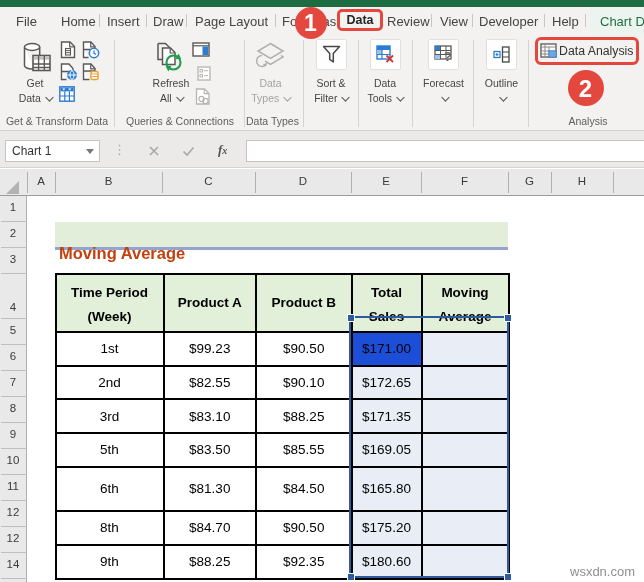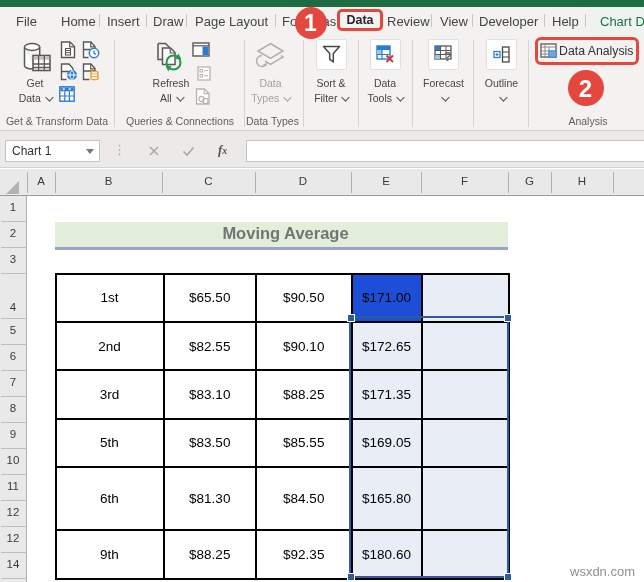--- a/index.html
+++ b/index.html
@@ -274,34 +274,47 @@
 <div class="rline" style="top:396px"></div>
 <div class="rline" style="top:422px"></div>
 <div class="rline" style="top:448px"></div>
 <div class="rline" style="top:474px"></div>
 <div class="rline" style="top:500px"></div>
 <div class="rline" style="top:526px"></div>
 <div class="rline" style="top:552px"></div>
 <div class="rline" style="top:578px"></div>
 
 <div class="abs" style="left:55px;top:222px;width:453px;height:25px;background:#e3eeda;border-bottom:3px solid #95a3ce;box-sizing:content-box"></div>
-<div class="abs" style="left:59px;top:224px;width:453px;text-align:center;font-size:16.5px;font-weight:bold;color:#737373">Moving Average</div>
+<div class="abs" style="left:59px;top:244px;width:453px;font-size:16.5px;font-weight:bold;color:#c2410c">Moving Average</div>
 
 <table class="xl abs" style="left:54.5px;top:272.5px;width:455px;height:307px">
 <colgroup>
       <col style="width:108px">
       <col style="width:92.5px">
       <col style="width:95.5px">
       <col style="width:70px">
       <col style="width:87px">
     </colgroup>
 <tbody>
+      <tr style="height:45px">
+ <td class="h2">
+          <div class="t2">Time Period<br>(Week)</div>
+        </td>
+ <td class="h">Product A</td>
+ <td class="h">Product B</td>
+ <td class="h2">
+          <div class="t2">Total<br>Sales</div>
+        </td>
+ <td class="h2">
+          <div class="t2">Moving<br>Average</div>
+        </td>
+</tr>
 <tr style="height:26px">
         <td>1st</td>
-        <td>$65.50</td>
+        <td>$99.23</td>
         <td>$90.50</td>
         <td style="background:#1d4ed8">$171.00</td>
         <td style="background:#e9edf6"></td>
       </tr>
 <tr style="height:26px">
         <td>2nd</td>
         <td>$82.55</td>
         <td>$90.10</td>
         <td style="background:#e9edf6">$172.65</td>
         <td style="background:#e9edf6"></td>
@@ -321,20 +334,27 @@
         <td style="background:#e9edf6"></td>
       </tr>
 <tr style="height:34px">
         <td>6th</td>
         <td>$81.30</td>
         <td>$84.50</td>
         <td style="background:#e9edf6">$165.80</td>
         <td style="background:#e9edf6"></td>
       </tr>
 <tr style="height:26px">
+        <td>8th</td>
+        <td>$84.70</td>
+        <td>$90.50</td>
+        <td style="background:#e9edf6">$175.20</td>
+        <td style="background:#e9edf6"></td>
+      </tr>
+<tr style="height:26px">
         <td>9th</td>
         <td>$88.25</td>
         <td>$92.35</td>
         <td style="background:#e9edf6">$180.60</td>
         <td style="background:#e9edf6"></td>
       </tr>
 </tbody>
   </table>
 
 <div class="abs" style="left:349px;top:315.5px;width:160px;height:262px;border:2.5px solid #2e5a9e;box-sizing:border-box"></div>

